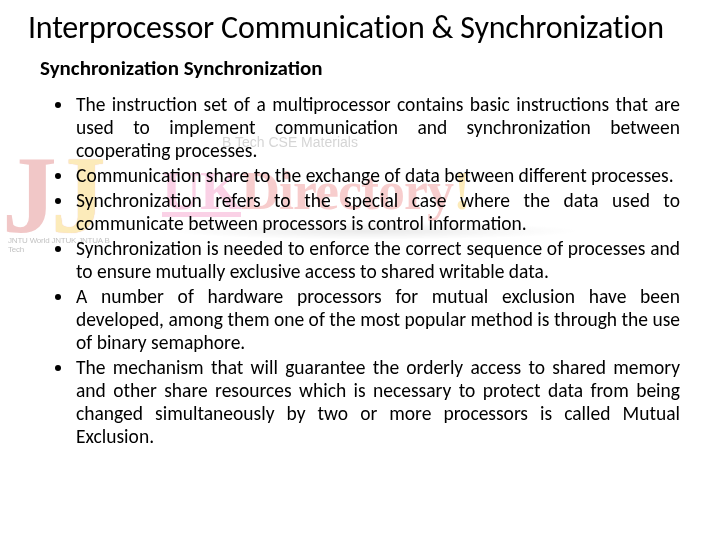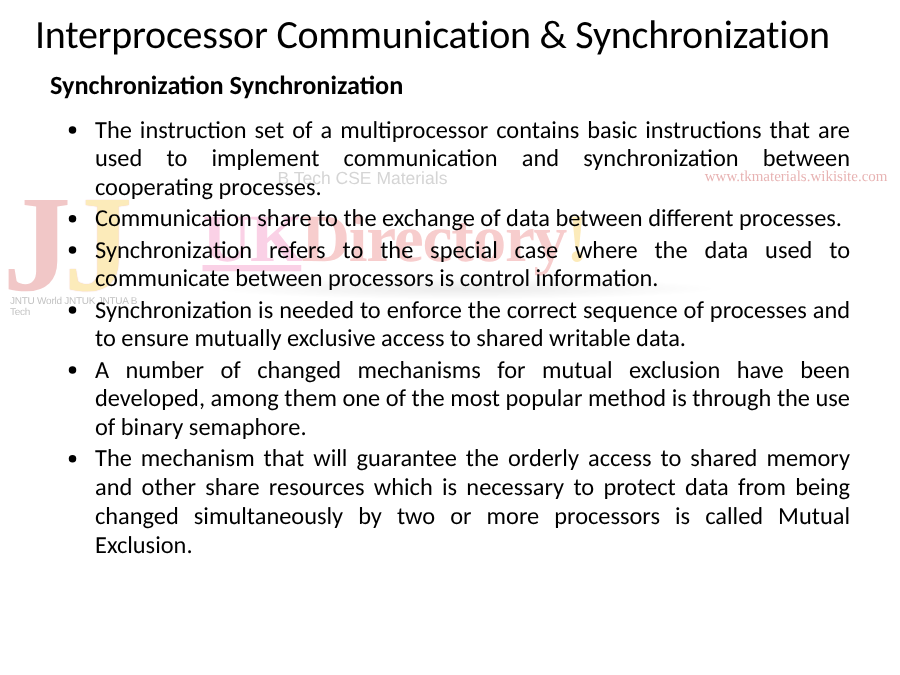--- a/index.html
+++ b/index.html
@@ -143,33 +143,32 @@
 <body>
 
 <div class="slide">
 
   <div class="watermark">
     <div class="wm-left">
       <div class="J"><span>J</span><span class="j2">J</span></div>
       <div class="sub">JNTU World JNTUK JNTUA B Tech</div>
     </div>
     <div class="wm-caption">B Tech CSE Materials</div>
-    <div class="wm-url">www.tkmaterials.wikisite.com</div>
     <div class="wm-banner">
       <span class="uk">UK</span><span class="dir">Directory</span><span class="bang">!</span>
     </div>
     <div class="wm-shadow"></div>
   </div>
 
   <div class="content">
     <h1 class="title">Interprocessor Communication &amp; Synchronization</h1>
     <h2 class="subtitle">Synchronization Synchronization</h2>
     <ul class="body">
       <li class="justify">The instruction set of a multiprocessor contains basic instructions that are used to implement communication and synchronization between cooperating processes.</li>
       <li class="justify">Communication share to the exchange of data between different processes.</li>
       <li class="justify">Synchronization refers to the special case where the data used to communicate between processors is control information.</li>
       <li class="justify">Synchronization is needed to enforce the correct sequence of   processes and to ensure mutually exclusive access to shared writable data.</li>
-      <li class="justify">A number of changed mechanisms for mutual exclusion have been developed, among them one of the most popular method is through the use of binary semaphore.</li>
+      <li class="justify">A number of hardware processors for mutual exclusion have been developed, among them one of the most popular method is through the use of binary semaphore.</li>
       <li class="justify">The mechanism that will guarantee the orderly access to shared memory and other share resources which is necessary to protect data from being changed simultaneously by two or more processors is called Mutual Exclusion.</li>
     </ul>
   </div>
 
 </div>
 
 </body></html>

